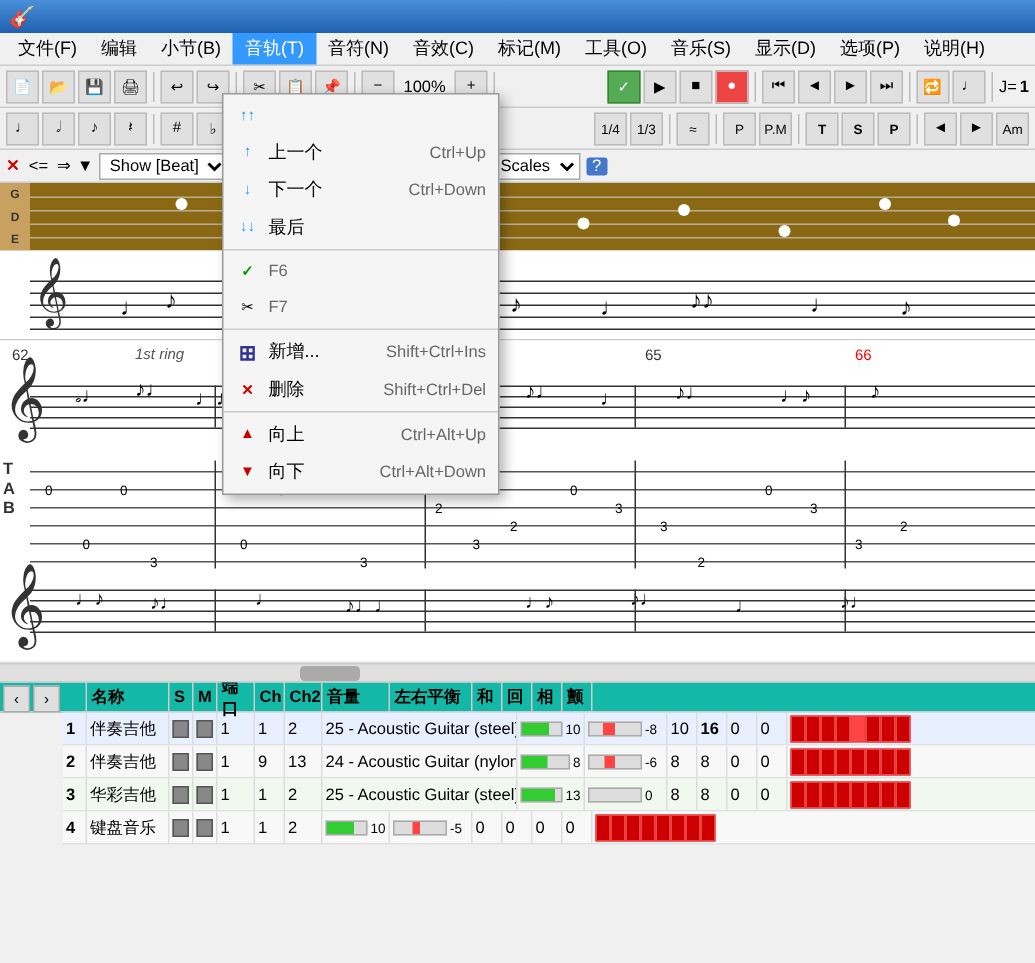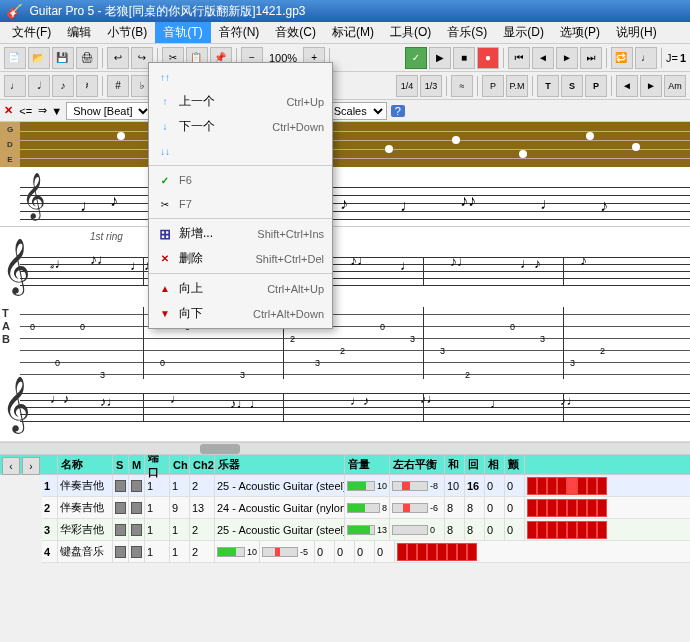--- a/index.html
+++ b/index.html
@@ -156,21 +156,21 @@
 
     
     #track-list-area {
       background: #f0f0f0;
       height: 112px;
       border-top: 1px solid #ccc;
       overflow: hidden;
     }
     #track-header {
       display: flex;
-      background: #5eead4;
+      background: #14b8a6;
       height: 20px;
       align-items: center;
       border-bottom: 1px solid #ccc;
       font-size: 11px;
       font-weight: bold;
     }
     .th-cell {
       border-right: 1px solid #ccc;
       padding: 0 3px;
       height: 100%;
@@ -248,21 +248,20 @@
       border: 1px solid #aaa;
       display: flex; align-items: center; justify-content: center;
       cursor: pointer; font-size: 10px;
     }
   </style>
 </head>
 <body>
 
 <div id="title-bar">
   <span style="margin-right:6px; font-size:14px;">🎸</span>
-  <span>Guitar Pro 5 - 老狼[同桌的你风行版翻新版]1421.gp3</span>
 </div>
 
 <div id="menu-bar">
   <div class="menu-item">文件(F)</div>
   <div class="menu-item">编辑</div>
   <div class="menu-item">小节(B)</div>
   <div class="menu-item" style="background:#3399ff;color:white;">音轨(T)</div>
   <div class="menu-item">音符(N)</div>
   <div class="menu-item">音效(C)</div>
   <div class="menu-item">标记(M)</div>
@@ -412,20 +411,27 @@
     <div style="position:absolute; left:540px; top:28px; font-size:16px;">♩</div>
     <div style="position:absolute; left:600px; top:30px; font-size:16px;">♪</div>
   </div>
 </div>
 
 <div id="score-section">
   <div style="position:relative; height:100%; background:white; overflow:hidden;">
 
     <div style="position:absolute; top:4px; left:90px; font-size:10px; font-style:italic; color:#555;">1st ring</div>
 
+    <div style="position:absolute; top:0; left:0; right:0; height:20px; display:flex; align-items:center; padding-left:8px; gap:0;">
+      <span style="position:absolute; left:8px; font-size:10px; color:#333;">62</span>
+      <span style="position:absolute; left:150px; font-size:10px; color:#333;">63</span>
+      <span style="position:absolute; left:290px; font-size:10px; color:#333;">64</span>
+      <span style="position:absolute; left:430px; font-size:10px; color:#333;">65</span>
+      <span style="position:absolute; left:570px; font-size:10px; color:#f00;">66</span>
+    </div>
 
     <div style="position:absolute; top:20px; left:0; right:0; height:50px;">
 
       <div style="position:absolute; top:10px; left:20px; right:0; height:1px; background:#333;"></div>
       <div style="position:absolute; top:17px; left:20px; right:0; height:1px; background:#333;"></div>
       <div style="position:absolute; top:24px; left:20px; right:0; height:1px; background:#333;"></div>
       <div style="position:absolute; top:31px; left:20px; right:0; height:1px; background:#333;"></div>
       <div style="position:absolute; top:38px; left:20px; right:0; height:1px; background:#333;"></div>
 
       <div style="position:absolute; left:2px; top:-5px; font-size:48px; color:#333; line-height:1;">𝄞</div>
@@ -531,21 +537,20 @@
   </div>
 
   <div id="track-header" style="padding-left:42px;">
     <div class="th-cell" style="width:16px;"></div>
     <div class="th-cell" style="width:55px;">名称</div>
     <div class="th-cell" style="width:16px;">S</div>
     <div class="th-cell" style="width:16px;">M</div>
     <div class="th-cell" style="width:25px;">端口</div>
     <div class="th-cell" style="width:20px;">Ch</div>
     <div class="th-cell" style="width:25px;">Ch2</div>
-    <div class="th-cell" style="width:130px;">乐器</div>
     <div class="th-cell" style="width:45px;">音量</div>
     <div class="th-cell" style="width:55px;">左右平衡</div>
     <div class="th-cell" style="width:20px;">和</div>
     <div class="th-cell" style="width:20px;">回</div>
     <div class="th-cell" style="width:20px;">相</div>
     <div class="th-cell" style="width:20px;">颤</div>
   </div>
 
   <div id="track-rows" style="padding-left:42px;">
 
@@ -726,20 +731,21 @@
   </div>
 
   <div class="ctx-item">
     <span class="ctx-icon" style="color:#3399ff; font-weight:bold;">↓</span>
     <span class="ctx-label">下一个</span>
     <span class="ctx-shortcut">Ctrl+Down</span>
   </div>
 
   <div class="ctx-item">
     <span class="ctx-icon" style="color:#3399ff; font-weight:bold;">↓↓</span>
+    <span class="ctx-label">最后</span>
   </div>
   <div class="ctx-sep"></div>
 
   <div class="ctx-item">
     <span class="ctx-icon ctx-check">✓</span>
     <span class="ctx-shortcut">F6</span>
   </div>
 
   <div class="ctx-item">
     <span class="ctx-icon">✂</span>

